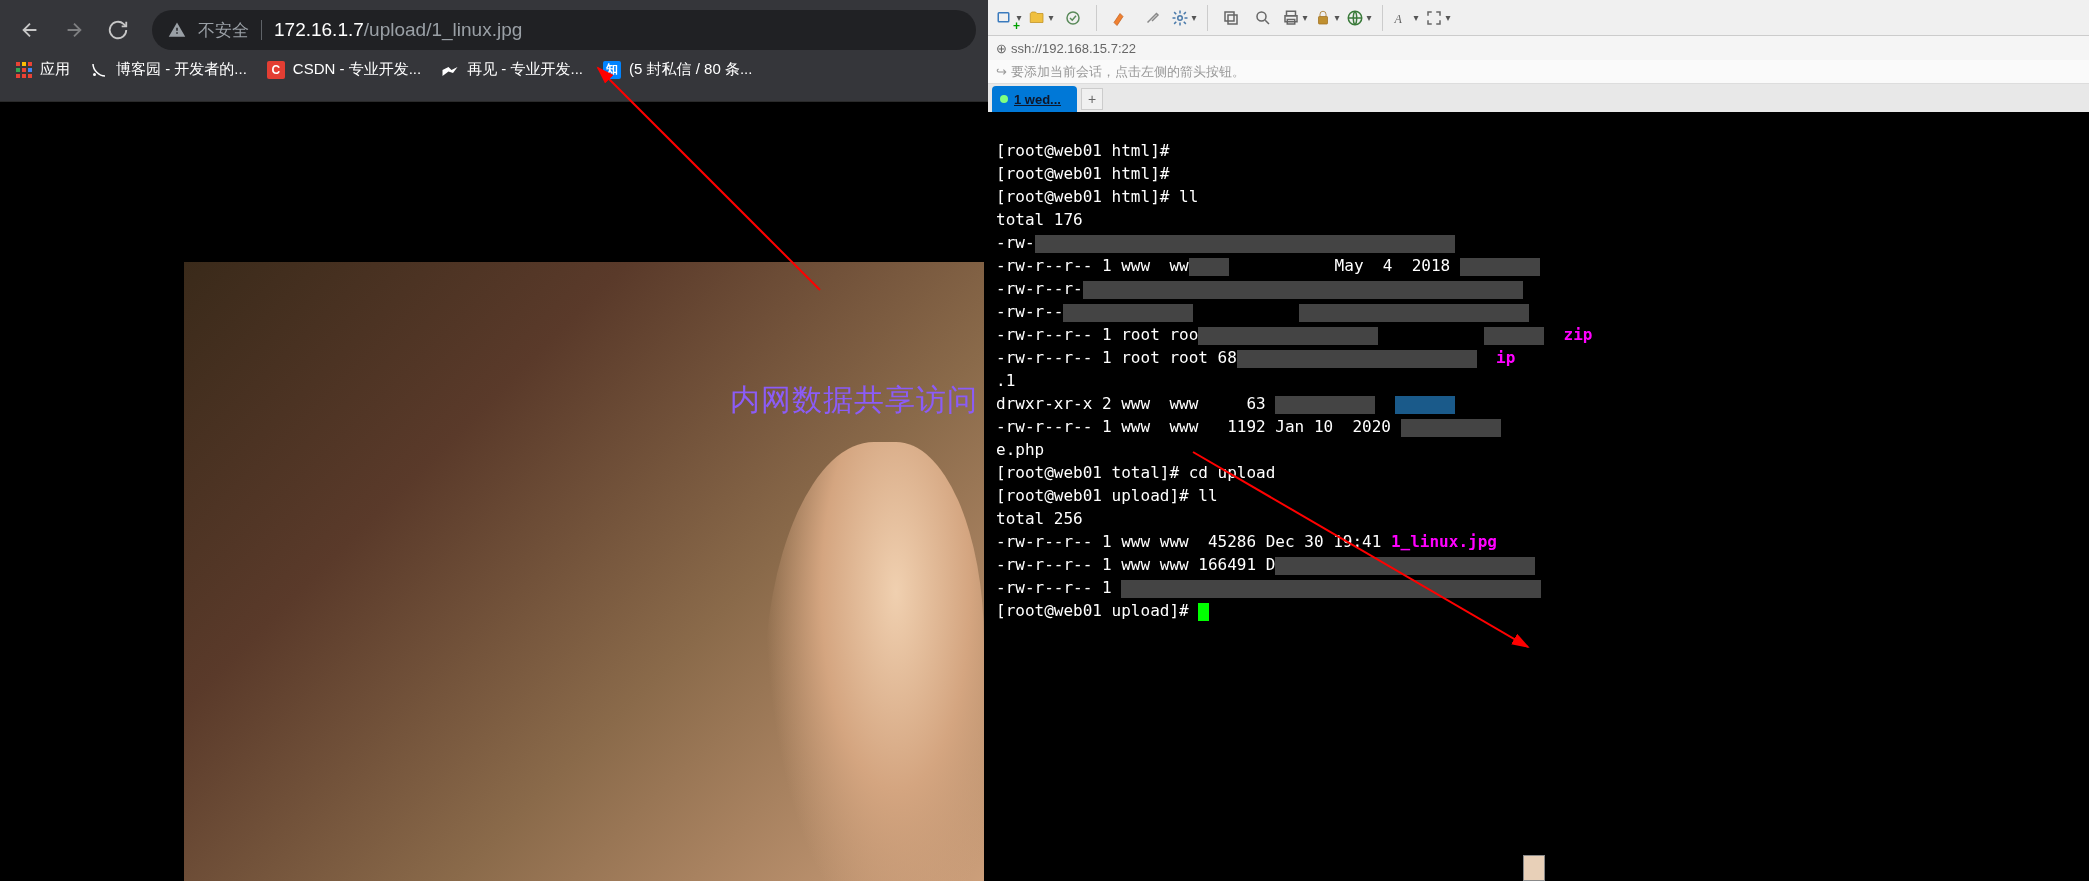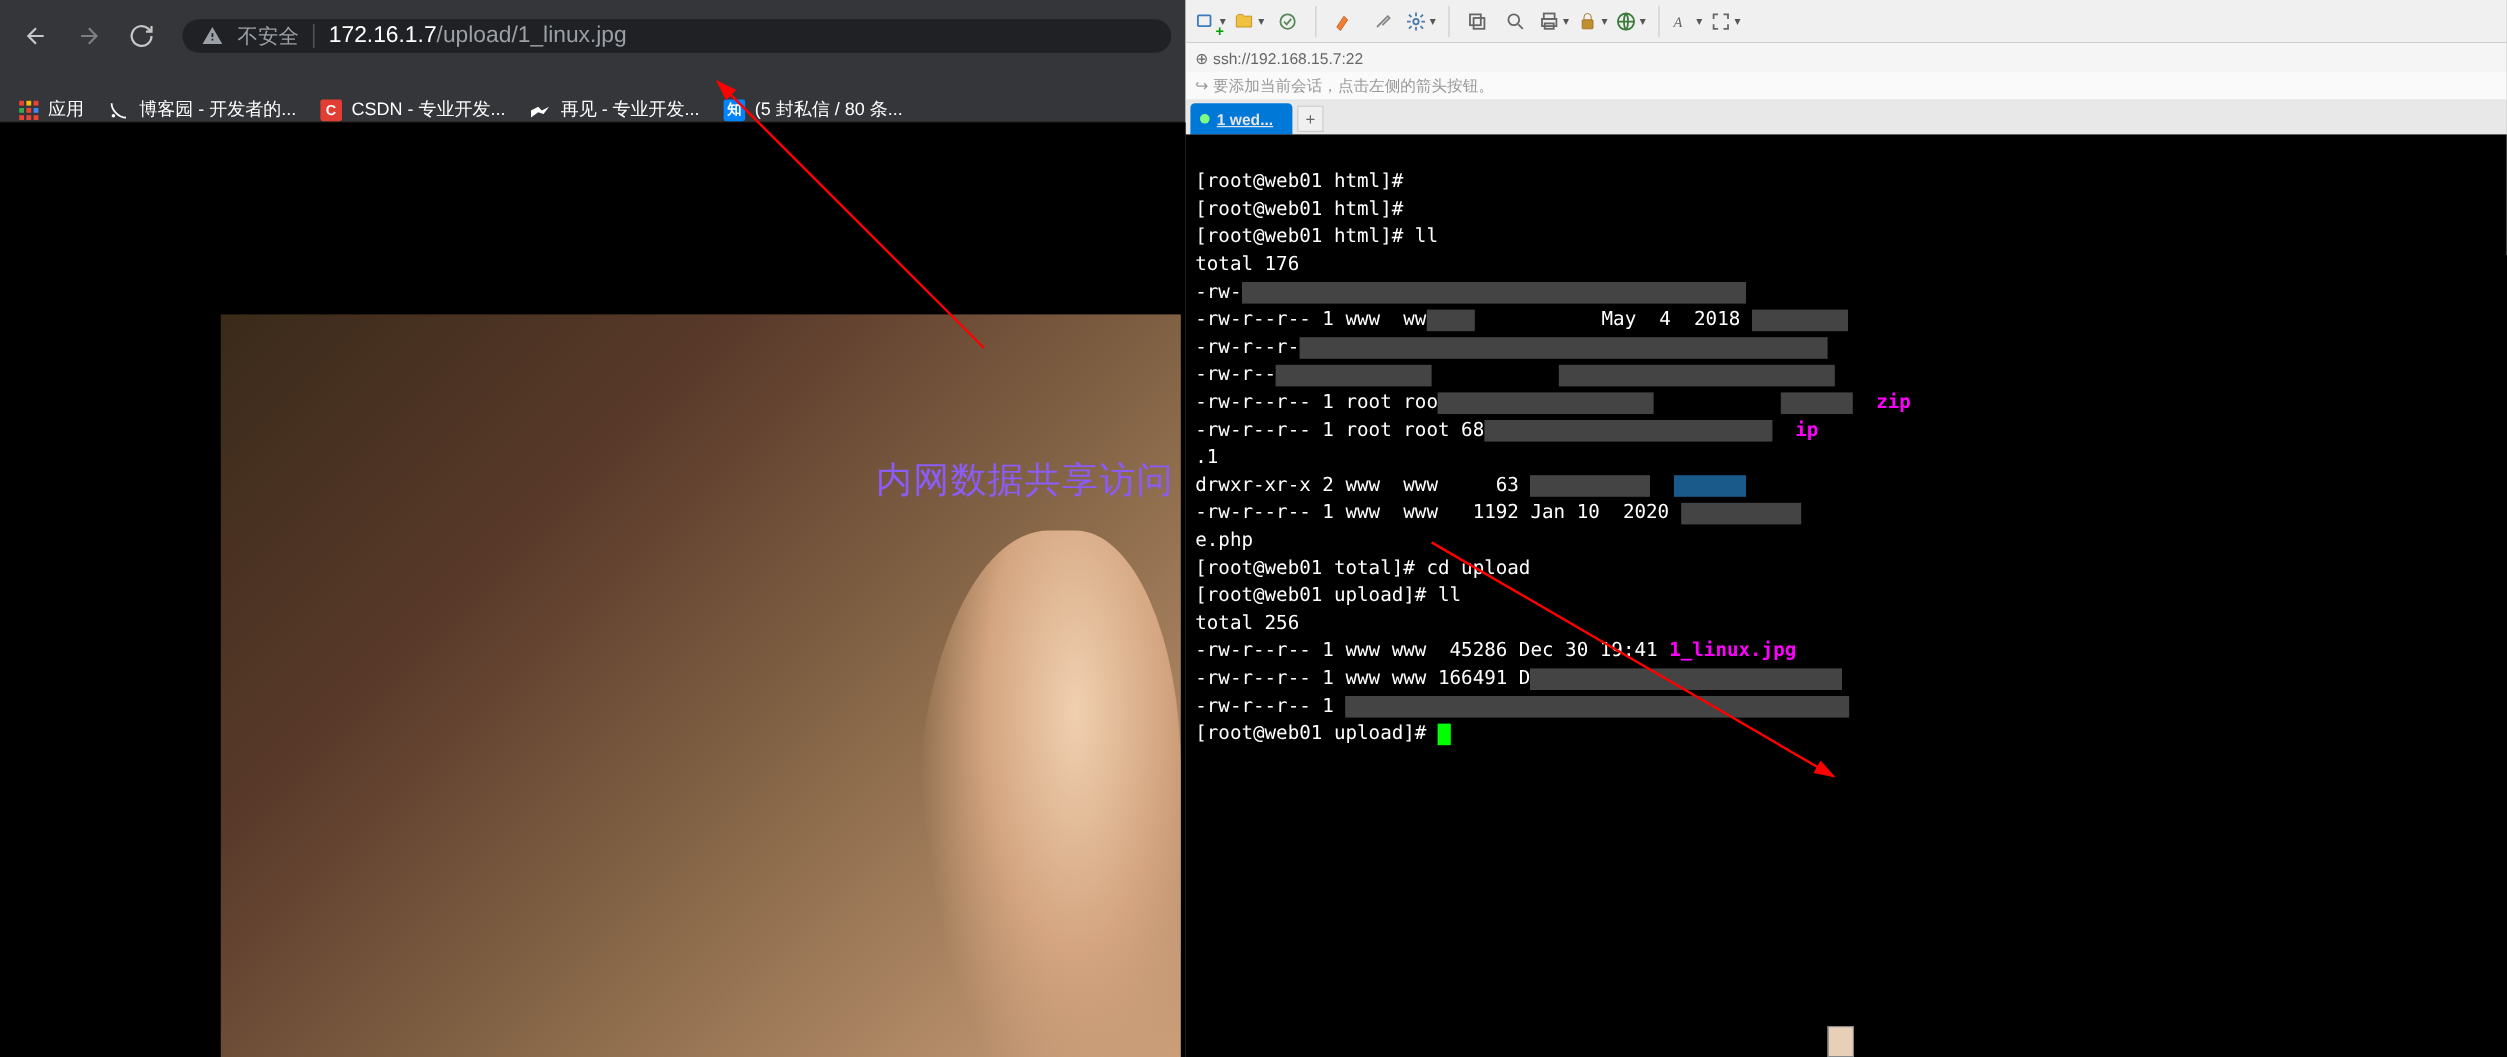--- a/index.html
+++ b/index.html
@@ -2,27 +2,27 @@
 <html><head>
 <meta charset="utf-8">
 <style>
 * { margin: 0; padding: 0; box-sizing: border-box; }
 body { font-family: "Microsoft YaHei", Arial, sans-serif; background: #202124; overflow: hidden; }
 .container { display: flex; width: 2089px; height: 881px; }
 .browser { width: 988px; height: 100%; background: #202124; display: flex; flex-direction: column; }
 .nav-bar { height: 60px; background: #35363a; display: flex; align-items: center; padding: 0 12px; gap: 8px; }
 .nav-btn { width: 36px; height: 36px; display: flex; align-items: center; justify-content: center; color: #c7c7c7; cursor: pointer; border-radius: 50%; }
 .nav-btn svg { width: 22px; height: 22px; }
-.url-bar { flex: 1; height: 28px; background: #202124; border-radius: 20px; display: flex; align-items: center; padding: 0 16px; gap: 12px; color: #9aa0a6; margin-left: 8px; }
+.url-bar { flex: 1; height: 40px; background: #202124; border-radius: 20px; display: flex; align-items: center; padding: 0 16px; gap: 12px; color: #9aa0a6; margin-left: 8px; }
 .url-bar .warn-icon { display: flex; align-items: center; }
 .url-text { color: #9aa0a6; font-size: 17px; }
 .url-divider { width: 1px; height: 20px; background: #5f6368; }
 .url-path { color: #fff; font-size: 19px; }
 .url-path .dim { color: #9aa0a6; }
-.bookmarks { height: 42px; background: #35363a; border-bottom: 1px solid #2a2a2a; display: flex; align-items: flex-end; padding: 0 16px; gap: 20px; }
+.bookmarks { height: 42px; background: #35363a; border-bottom: 1px solid #2a2a2a; display: flex; align-items: flex-start; padding: 0 16px; gap: 20px; }
 .bk-item { display: flex; align-items: center; gap: 8px; color: #fff; font-size: 15px; white-space: nowrap; cursor: pointer; }
 .bk-icon { width: 18px; height: 18px; display: inline-flex; align-items: center; justify-content: center; }
 .apps-icon { display: grid; grid-template-columns: repeat(3, 4px); grid-template-rows: repeat(3, 4px); gap: 2px; }
 .apps-icon span { background: #ea4335; width: 4px; height: 4px; }
 .apps-icon span:nth-child(2) { background: #fbbc04; }
 .apps-icon span:nth-child(4) { background: #34a853; }
 .apps-icon span:nth-child(6) { background: #4285f4; }
 .csdn-ico { background: #e33e33; color: #fff; font-size: 12px; font-weight: bold; width: 18px; height: 18px; display: flex; align-items: center; justify-content: center; border-radius: 2px; }
 .zhi-ico { background: #0084ff; color: #fff; font-size: 12px; font-weight: bold; width: 18px; height: 18px; display: flex; align-items: center; justify-content: center; border-radius: 2px; }
 .content { flex: 1; background: #000; position: relative; display: flex; justify-content: center; align-items: flex-start; overflow: hidden; }
@@ -35,21 +35,21 @@
 .menu-item { padding: 2px 6px; cursor: pointer; }
 .toolbar { height: 36px; background: #f0f0f0; border-bottom: 1px solid #ccc; display: flex; align-items: center; padding: 0 8px; gap: 6px; }
 .tb-btn { width: 26px; height: 26px; display: flex; align-items: center; justify-content: center; cursor: pointer; color: #555; position: relative; }
 .tb-btn svg { width: 18px; height: 18px; }
 .tb-add { color: #00a000; }
 .tb-sep { width: 1px; height: 26px; background: #ccc; margin: 0 4px; }
 .tb-dropdown::after { content: "▾"; font-size: 10px; color: #555; margin-left: 2px; }
 .ssh-bar { height: 24px; background: #f5f5f5; display: flex; align-items: center; padding: 0 8px; font-size: 13px; color: #666; gap: 4px; }
 .session-hint { height: 24px; background: #fafafa; border-bottom: 1px solid #ddd; display: flex; align-items: center; padding: 0 8px; font-size: 13px; color: #999; gap: 4px; }
 .tabs { height: 28px; background: #e8e8e8; display: flex; align-items: flex-end; padding-left: 4px; }
-.tab { height: 26px; background: #0078d7; color: #e5e5e5; font-size: 13px; font-weight: bold; padding: 0 16px 0 8px; display: flex; align-items: center; border-radius: 4px 4px 0 0; cursor: pointer; text-decoration: underline; position: relative; }
+.tab { height: 26px; background: #0078d7; color: #0f172a; font-size: 13px; font-weight: bold; padding: 0 16px 0 8px; display: flex; align-items: center; border-radius: 4px 4px 0 0; cursor: pointer; text-decoration: underline; position: relative; }
 .tab::before { content: ""; width: 8px; height: 8px; background: #7fff7f; border-radius: 50%; margin-right: 6px; }
 .tab-add { width: 22px; height: 22px; background: #f0f0f0; border: 1px solid #ccc; display: flex; align-items: center; justify-content: center; margin-left: 4px; margin-bottom: 2px; cursor: pointer; font-size: 14px; color: #666; }
 .terminal { flex: 1; background: #000; color: #fff; font-family: Consolas, monospace; font-size: 16px; line-height: 23px; padding: 4px 8px; white-space: pre; position: relative; overflow: hidden; }
 .cyan { color: #00ffff; }
 .magenta { color: #ff00ff; font-weight: bold; }
 .blink-cursor { display: inline-block; width: 11px; height: 18px; background: #00ff00; vertical-align: middle; }
 .censored { display: inline-block; background: #444; height: 18px; vertical-align: middle; }
 .arrow2 { position: absolute; top: 335px; left: 200px; pointer-events: none; }
 .mini-preview { position: absolute; bottom: 0; right: 544px; width: 22px; height: 26px; background: #e8d0b8; border: 1px solid #888; }
 </style>

